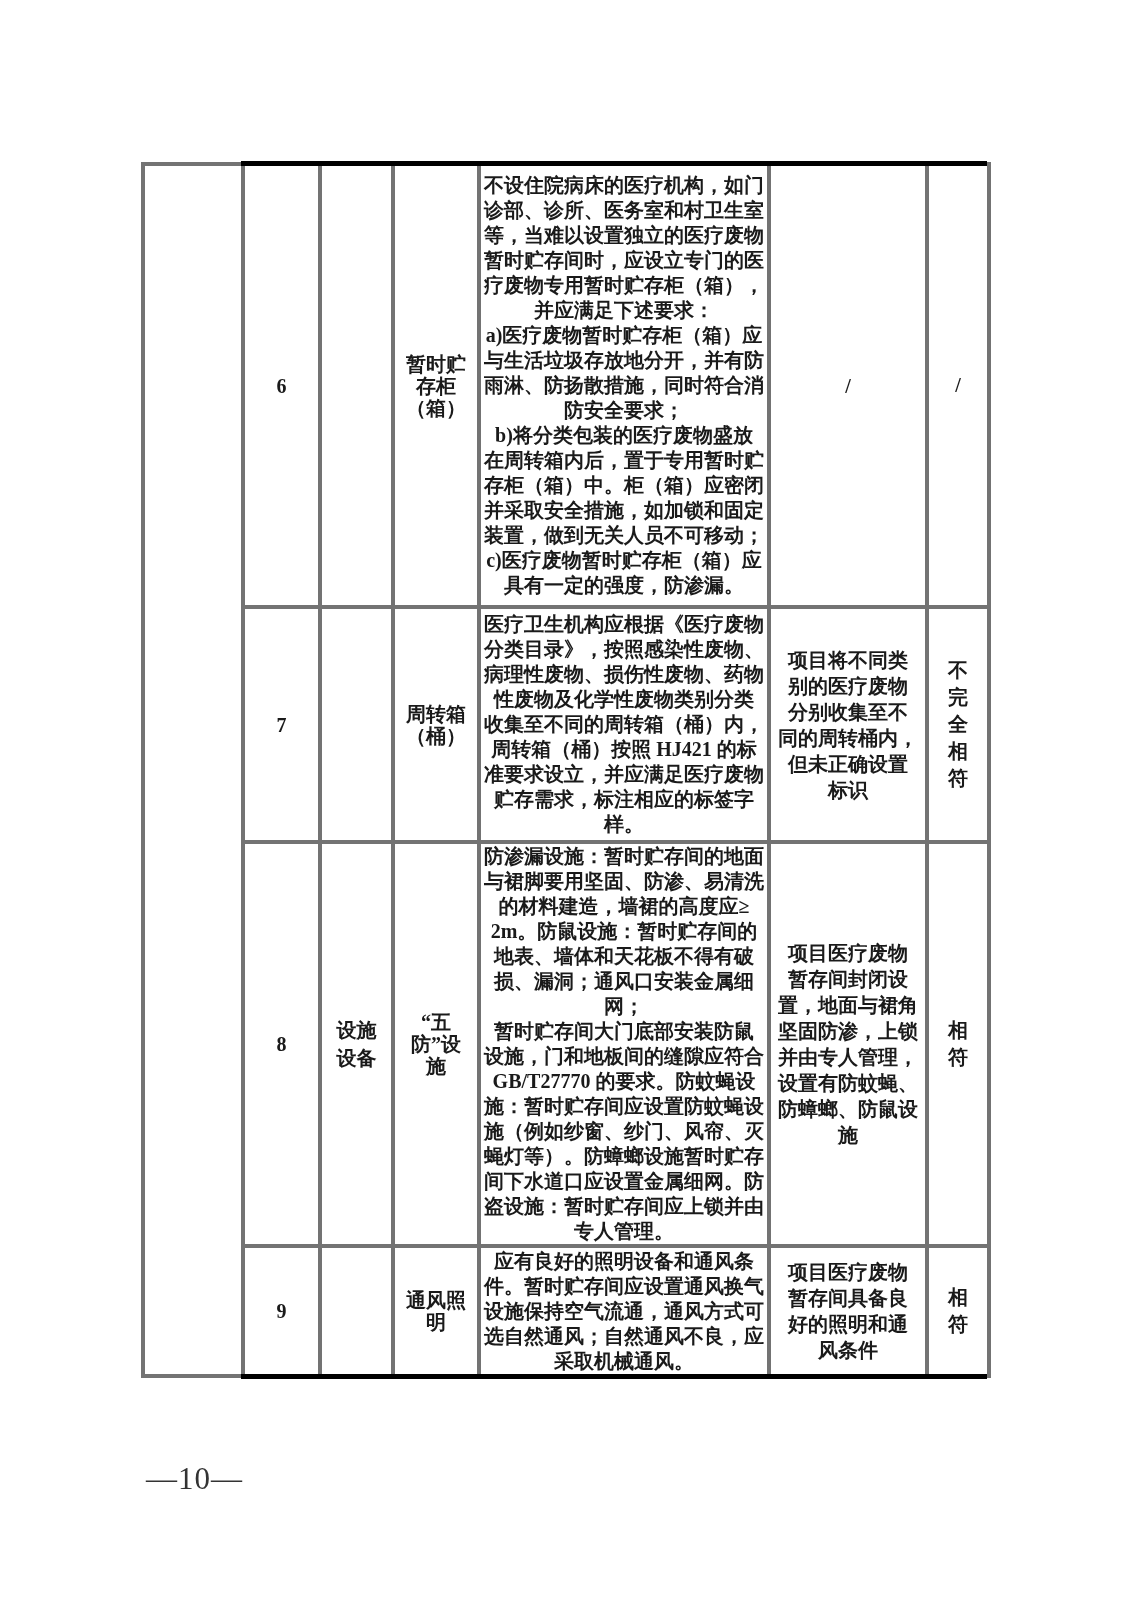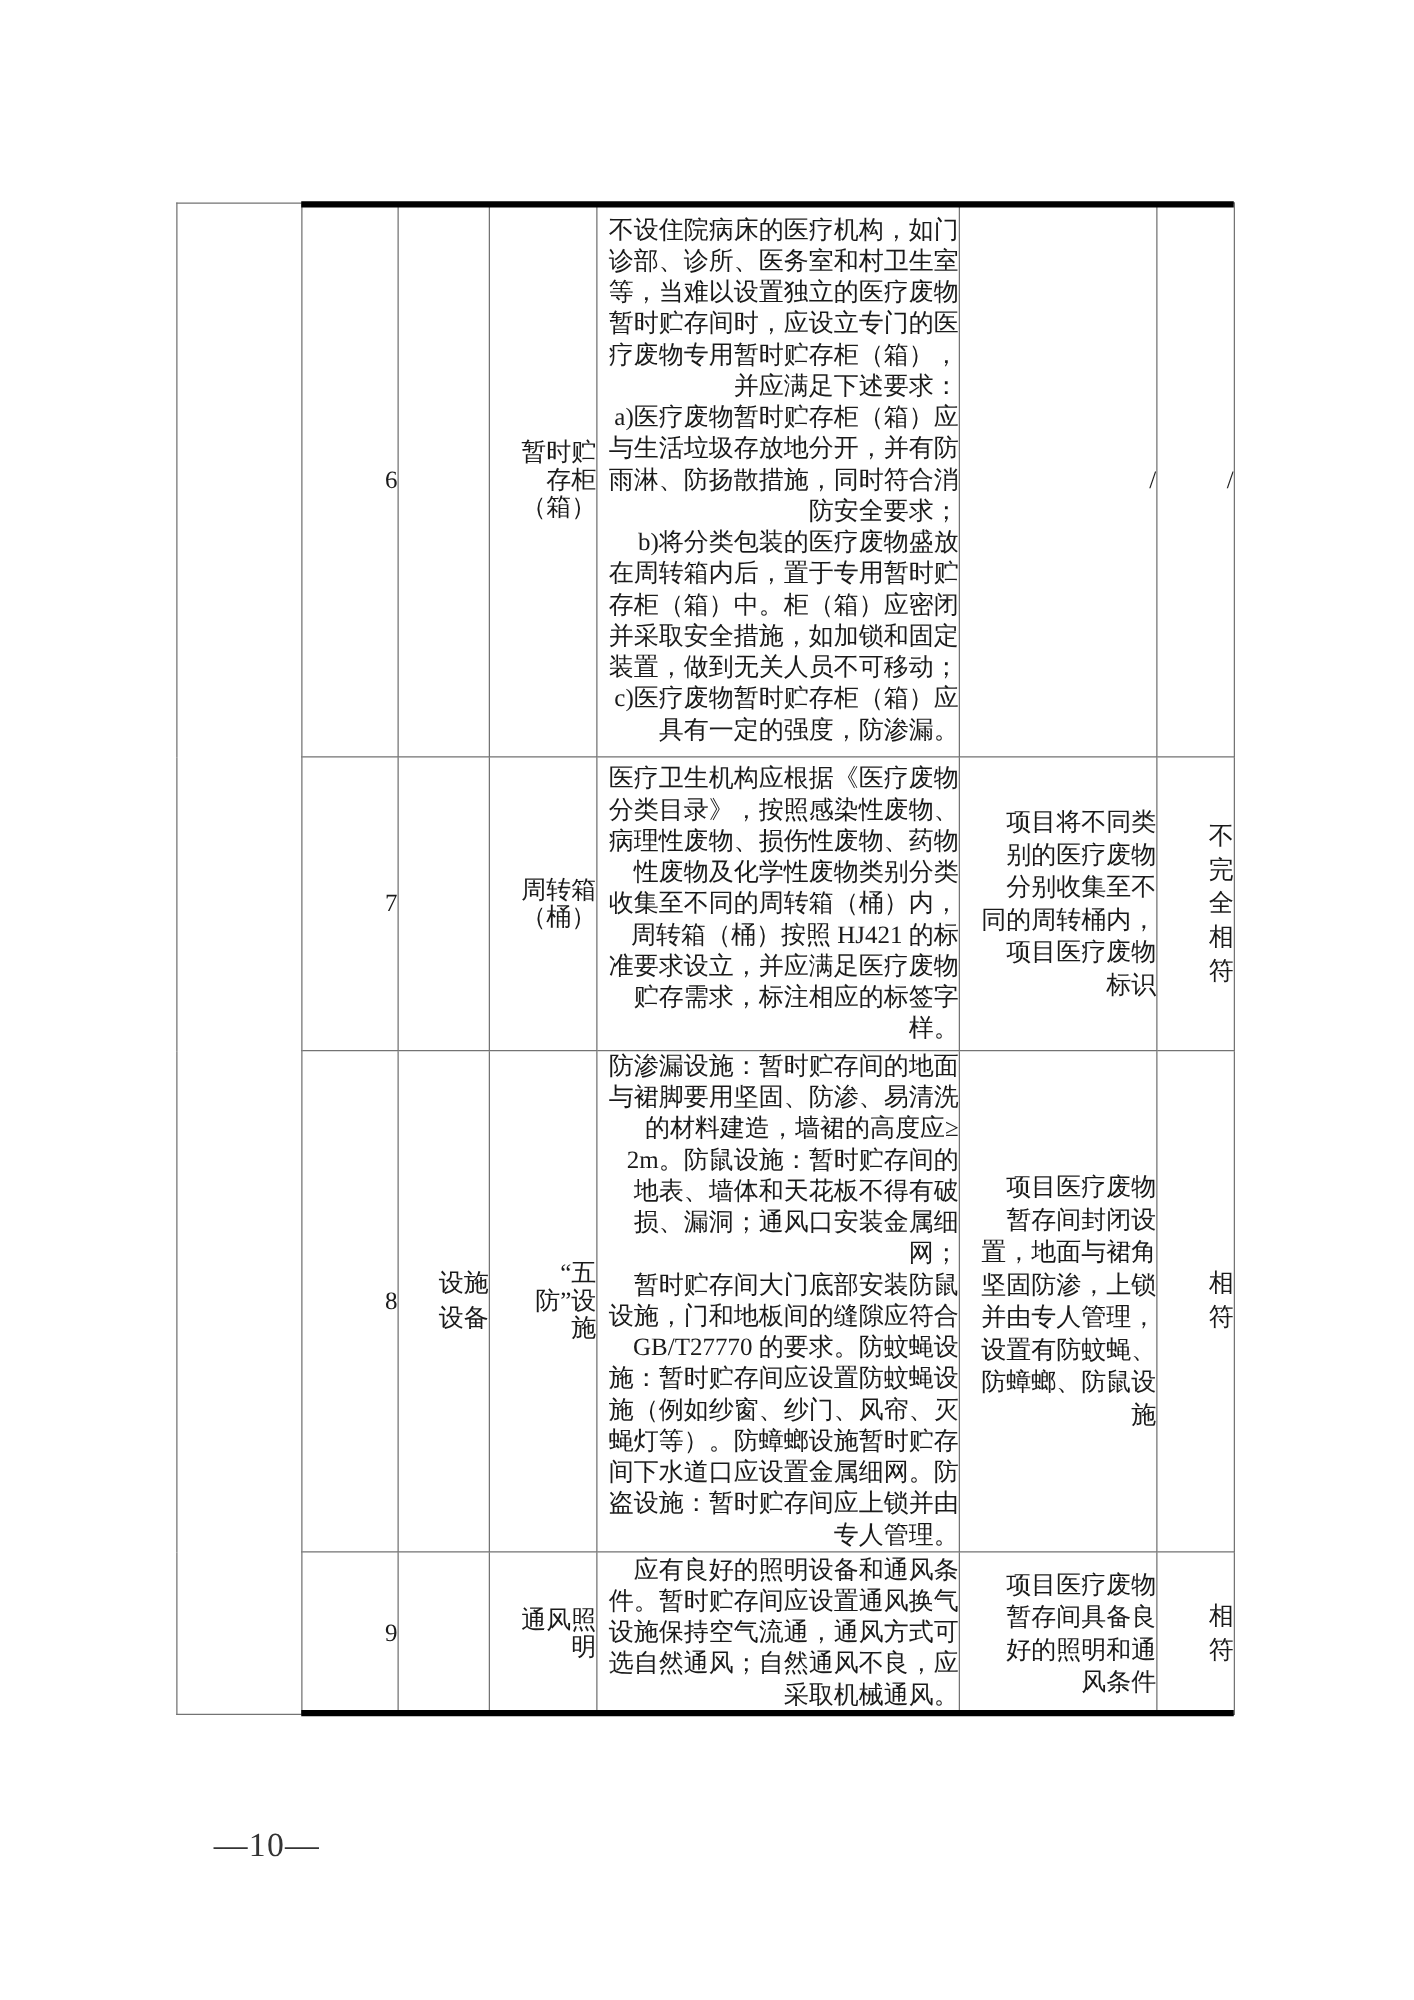--- a/index.html
+++ b/index.html
@@ -20,27 +20,28 @@
     left: 141px;
     top: 162px;
     width: 846px;
   }
   table.doc-table {
     border-collapse: collapse;
     table-layout: fixed;
     width: 846px;
   }
   table.doc-table td {
-    border: 1px solid #737373;
+    border: 4px solid #737373;
     padding: 0;
     font-size: 20px;
-    text-align: right;
+    text-align: center;
     vertical-align: middle;
     white-space: pre-line;
     overflow: hidden;
+    font-weight: bold;
   }
   td.c-empty   { }
   td.c-no      { font-size: 21px; line-height: 26px; }
   td.c-cat     { line-height: 28px; border-radius: 15px; }
   td.c-item    { line-height: 22px; }
   td.c-req     {
     vertical-align: top;
     padding-top: 3px;
     line-height: 25px;
   }
@@ -59,24 +60,23 @@
     height: 5px;
     background: #000;
   }
   .bar-top    { top: -1px; }
   .bar-bottom { bottom: -1px; }
 
   .page-num {
     position: absolute;
     left: 146px;
     top: 1461px;
-    font-size: 27px;
+    font-size: 31px;
     letter-spacing: 1px;
     color: #333;
-    margin-left: 25px;
   }
 </style>
 </head>
 <body>
 
 <div class="table-wrap">
   <table class="doc-table">
     <colgroup>
       <col style="width:100px">
       <col style="width:77px">
@@ -125,21 +125,21 @@
 性废物及化学性废物类别分类
 收集至不同的周转箱（桶）内，
 周转箱（桶）按照 HJ421 的标
 准要求设立，并应满足医疗废物
 贮存需求，标注相应的标签字
 样。</td>
       <td class="c-actual">项目将不同类
 别的医疗废物
 分别收集至不
 同的周转桶内，
-项目医疗废物
+但未正确设置
 标识</td>
       <td class="c-conf">不
 完
 全
 相
 符</td>
     </tr>
     <tr class="r8">
       <td class="c-no">8</td>
       <td class="c-cat">设施

